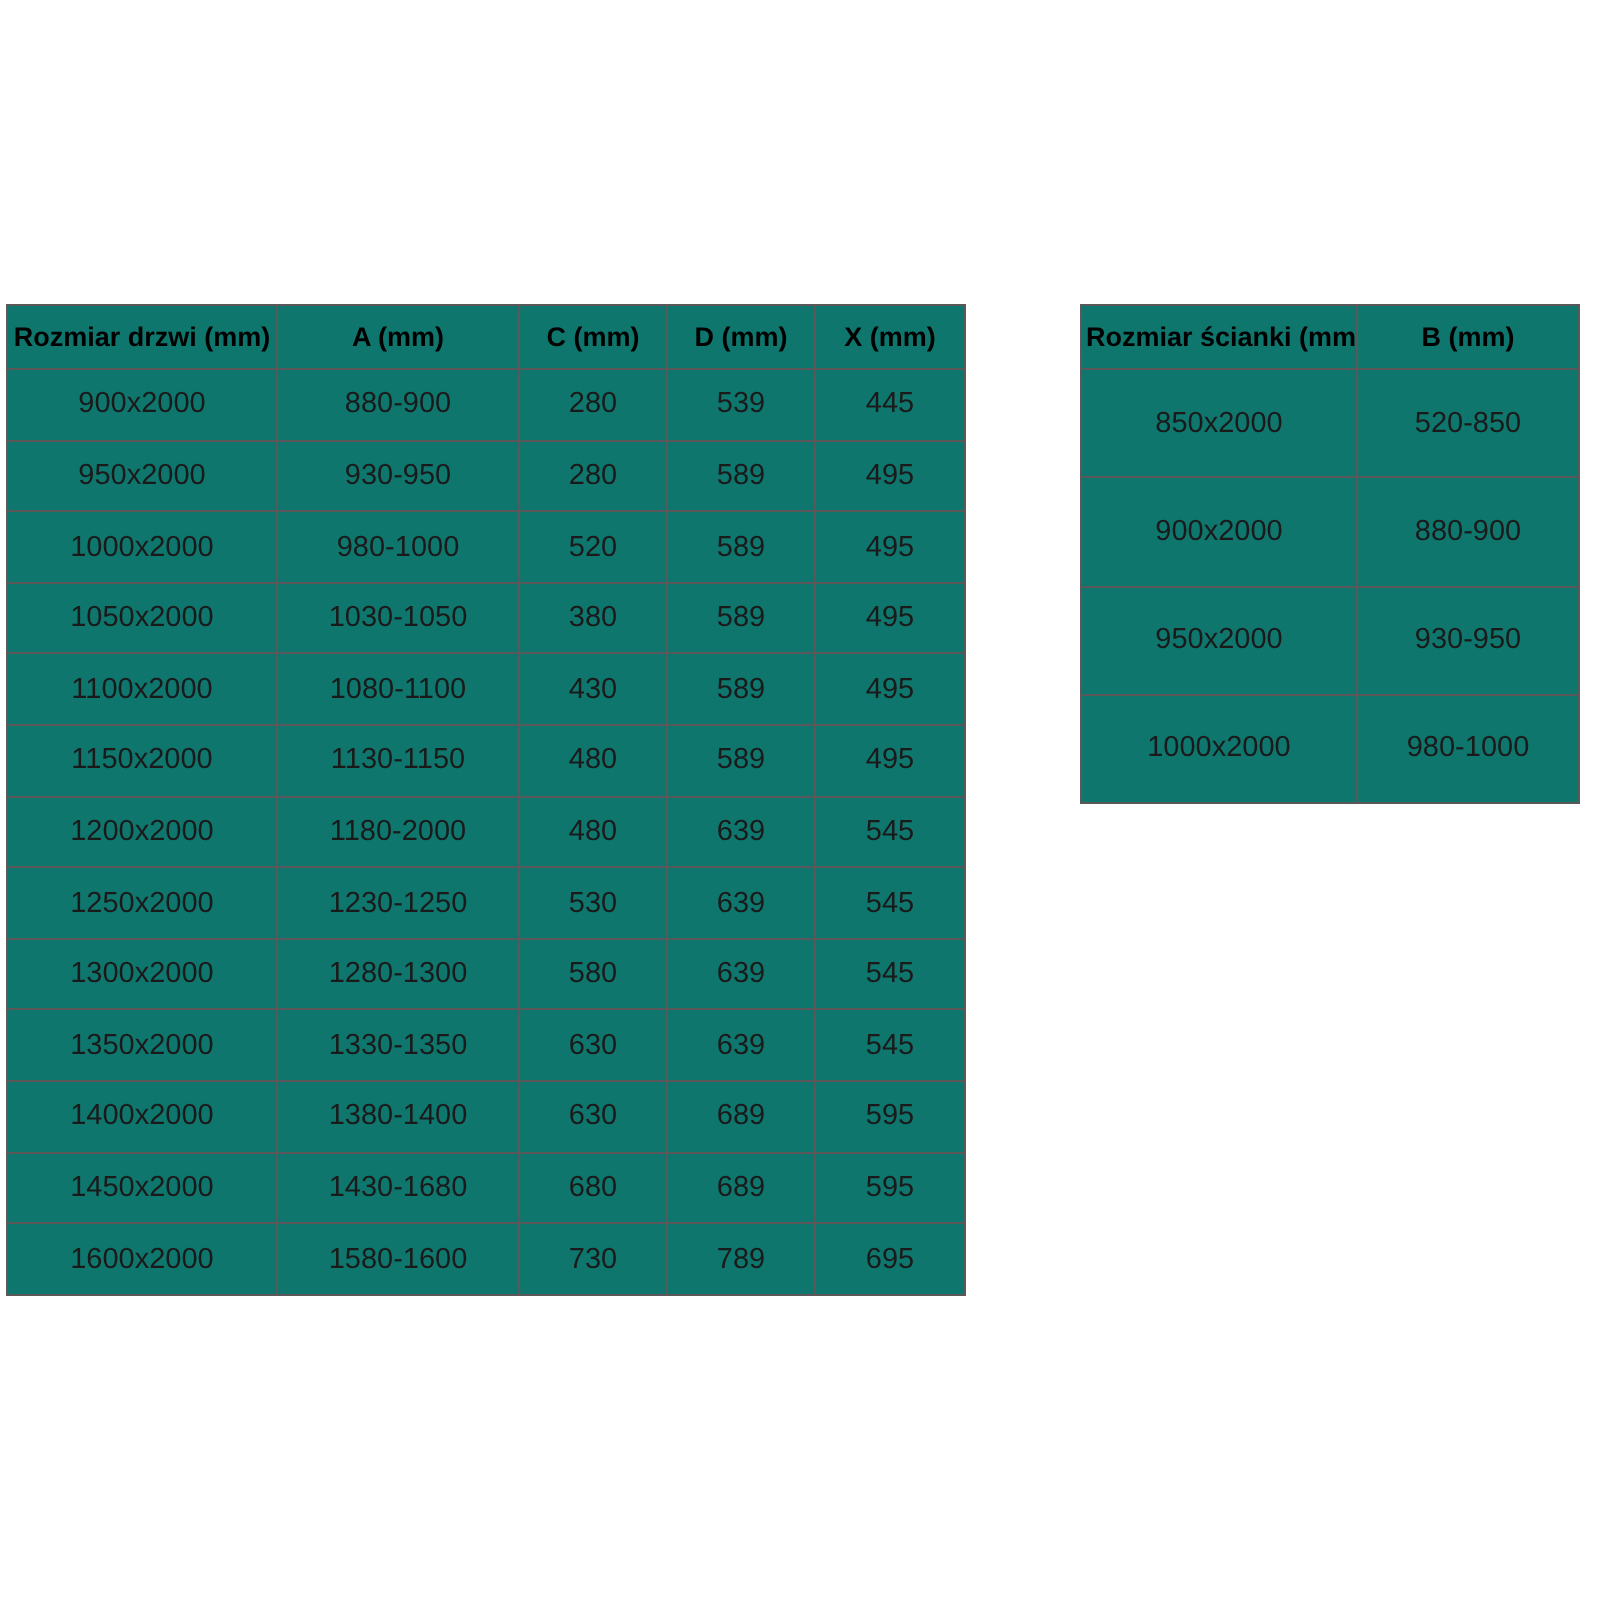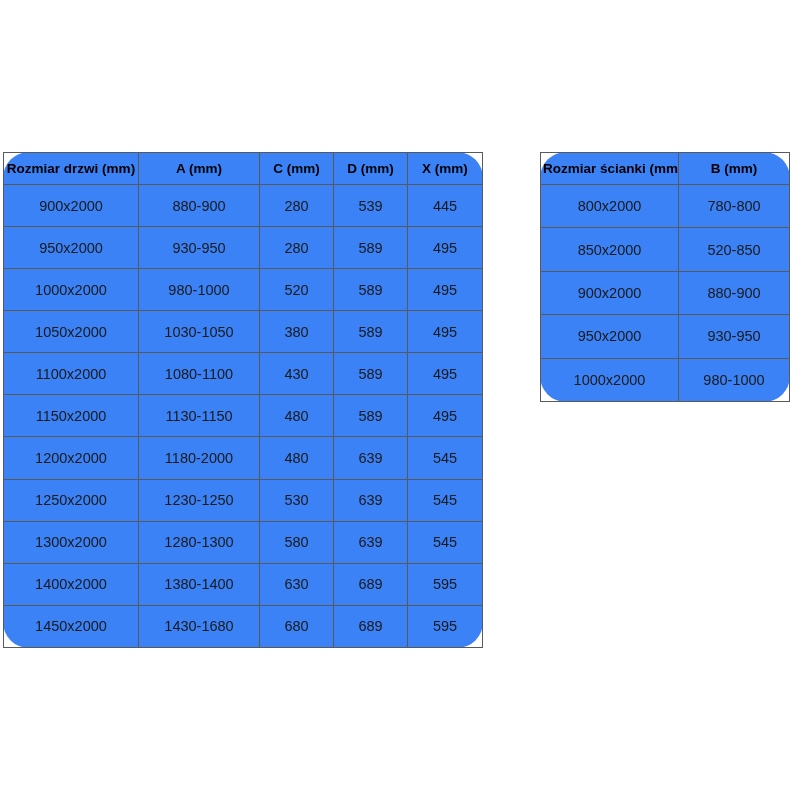--- a/index.html
+++ b/index.html
@@ -15,22 +15,21 @@
   .canvas {
     position: absolute;
     top: 0; left: 0;
     width: 800px; height: 800px;
     background: #ffffff;
   }
   table.spec {
     position: absolute;
     border-collapse: collapse;
     table-layout: fixed;
-    background: #3b82f6;
-    border-radius: 26px;
+    background: #0f766e;
   }
   table.spec th,
   table.spec td {
     border: 1px solid #595959;
     text-align: center;
     vertical-align: middle;
     padding: 0 2px;
     overflow: hidden;
     white-space: nowrap;
   }
@@ -138,53 +137,63 @@
           <td>545</td>
         </tr>
         <tr>
           <td>1300x2000</td>
           <td>1280-1300</td>
           <td>580</td>
           <td>639</td>
           <td>545</td>
         </tr>
         <tr>
+          <td>1350x2000</td>
+          <td>1330-1350</td>
+          <td>630</td>
+          <td>639</td>
+          <td>545</td>
+        </tr>
+        <tr>
           <td>1400x2000</td>
           <td>1380-1400</td>
           <td>630</td>
           <td>689</td>
           <td>595</td>
         </tr>
         <tr>
           <td>1450x2000</td>
           <td>1430-1680</td>
           <td>680</td>
           <td>689</td>
           <td>595</td>
+        </tr>
+        <tr>
+          <td>1600x2000</td>
+          <td>1580-1600</td>
+          <td>730</td>
+          <td>789</td>
+          <td>695</td>
         </tr>
       </tbody>
   </table>
 
   <table class="spec" id="wall-table">
     <colgroup>
       <col style="width:138px">
       <col style="width:111px">
     </colgroup>
     <thead>
       <tr>
         <th>Rozmiar ścianki (mm)</th>
         <th>B (mm)</th>
       </tr>
     </thead>
     <tbody>
         <tr>
-          <td>800x2000</td>
-          <td>780-800</td>
-        </tr>
-        <tr>
           <td>850x2000</td>
           <td>520-850</td>
         </tr>
         <tr>
           <td>900x2000</td>
           <td>880-900</td>
         </tr>
         <tr>
           <td>950x2000</td>
           <td>930-950</td>

